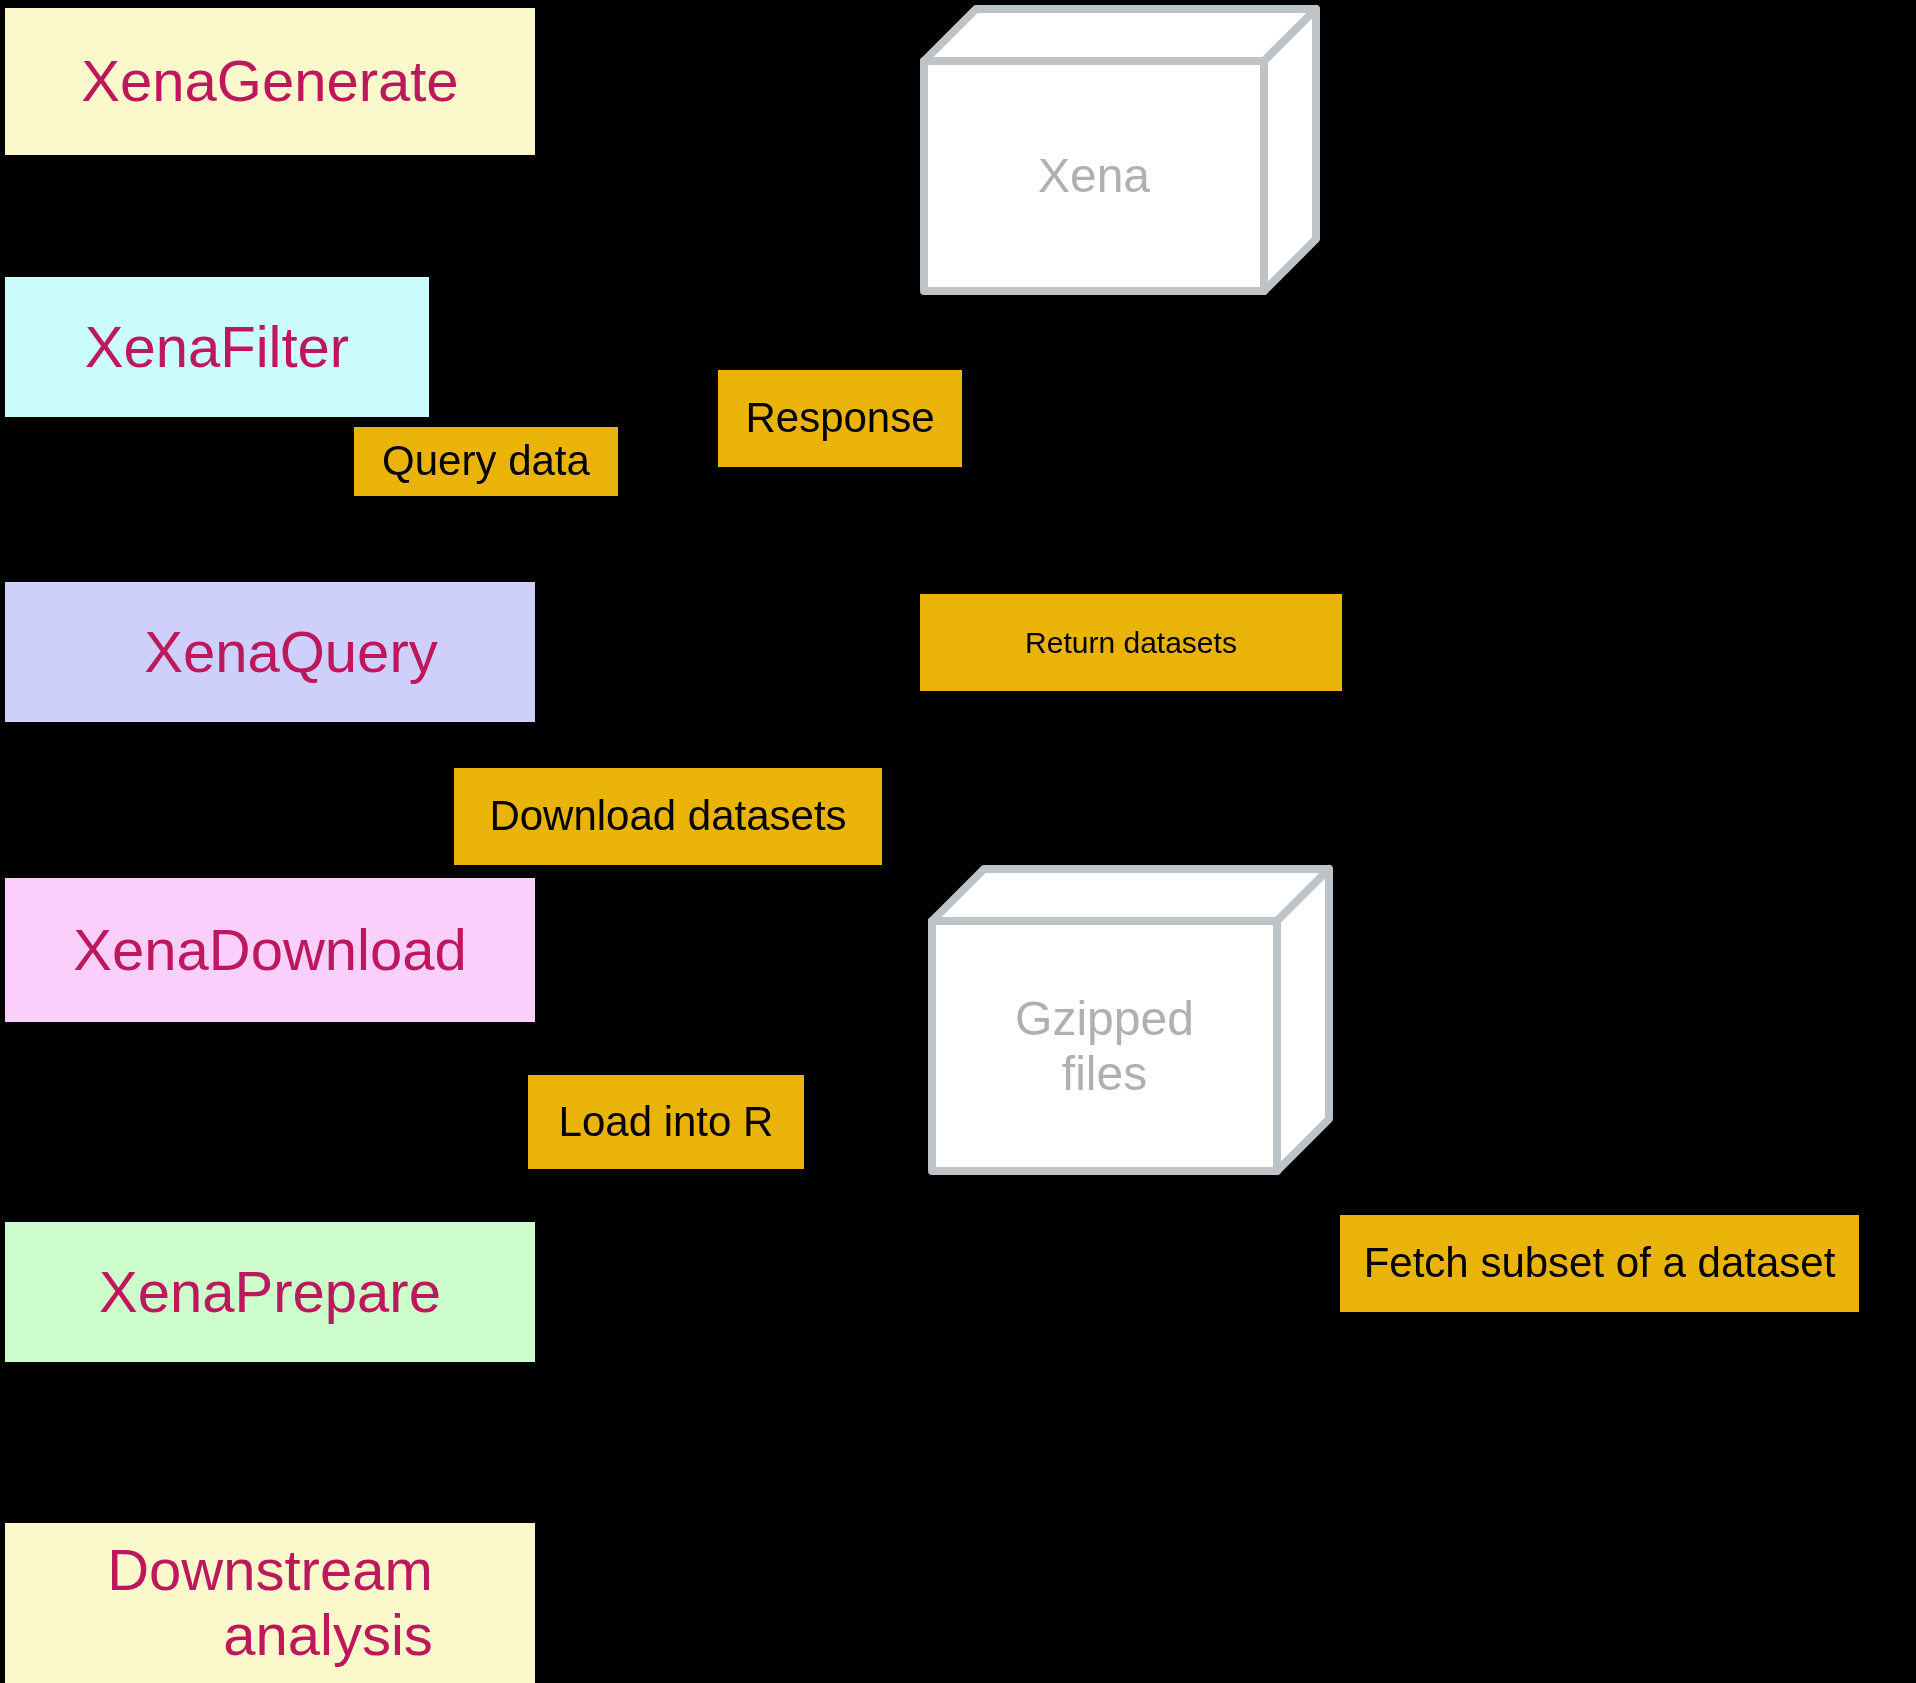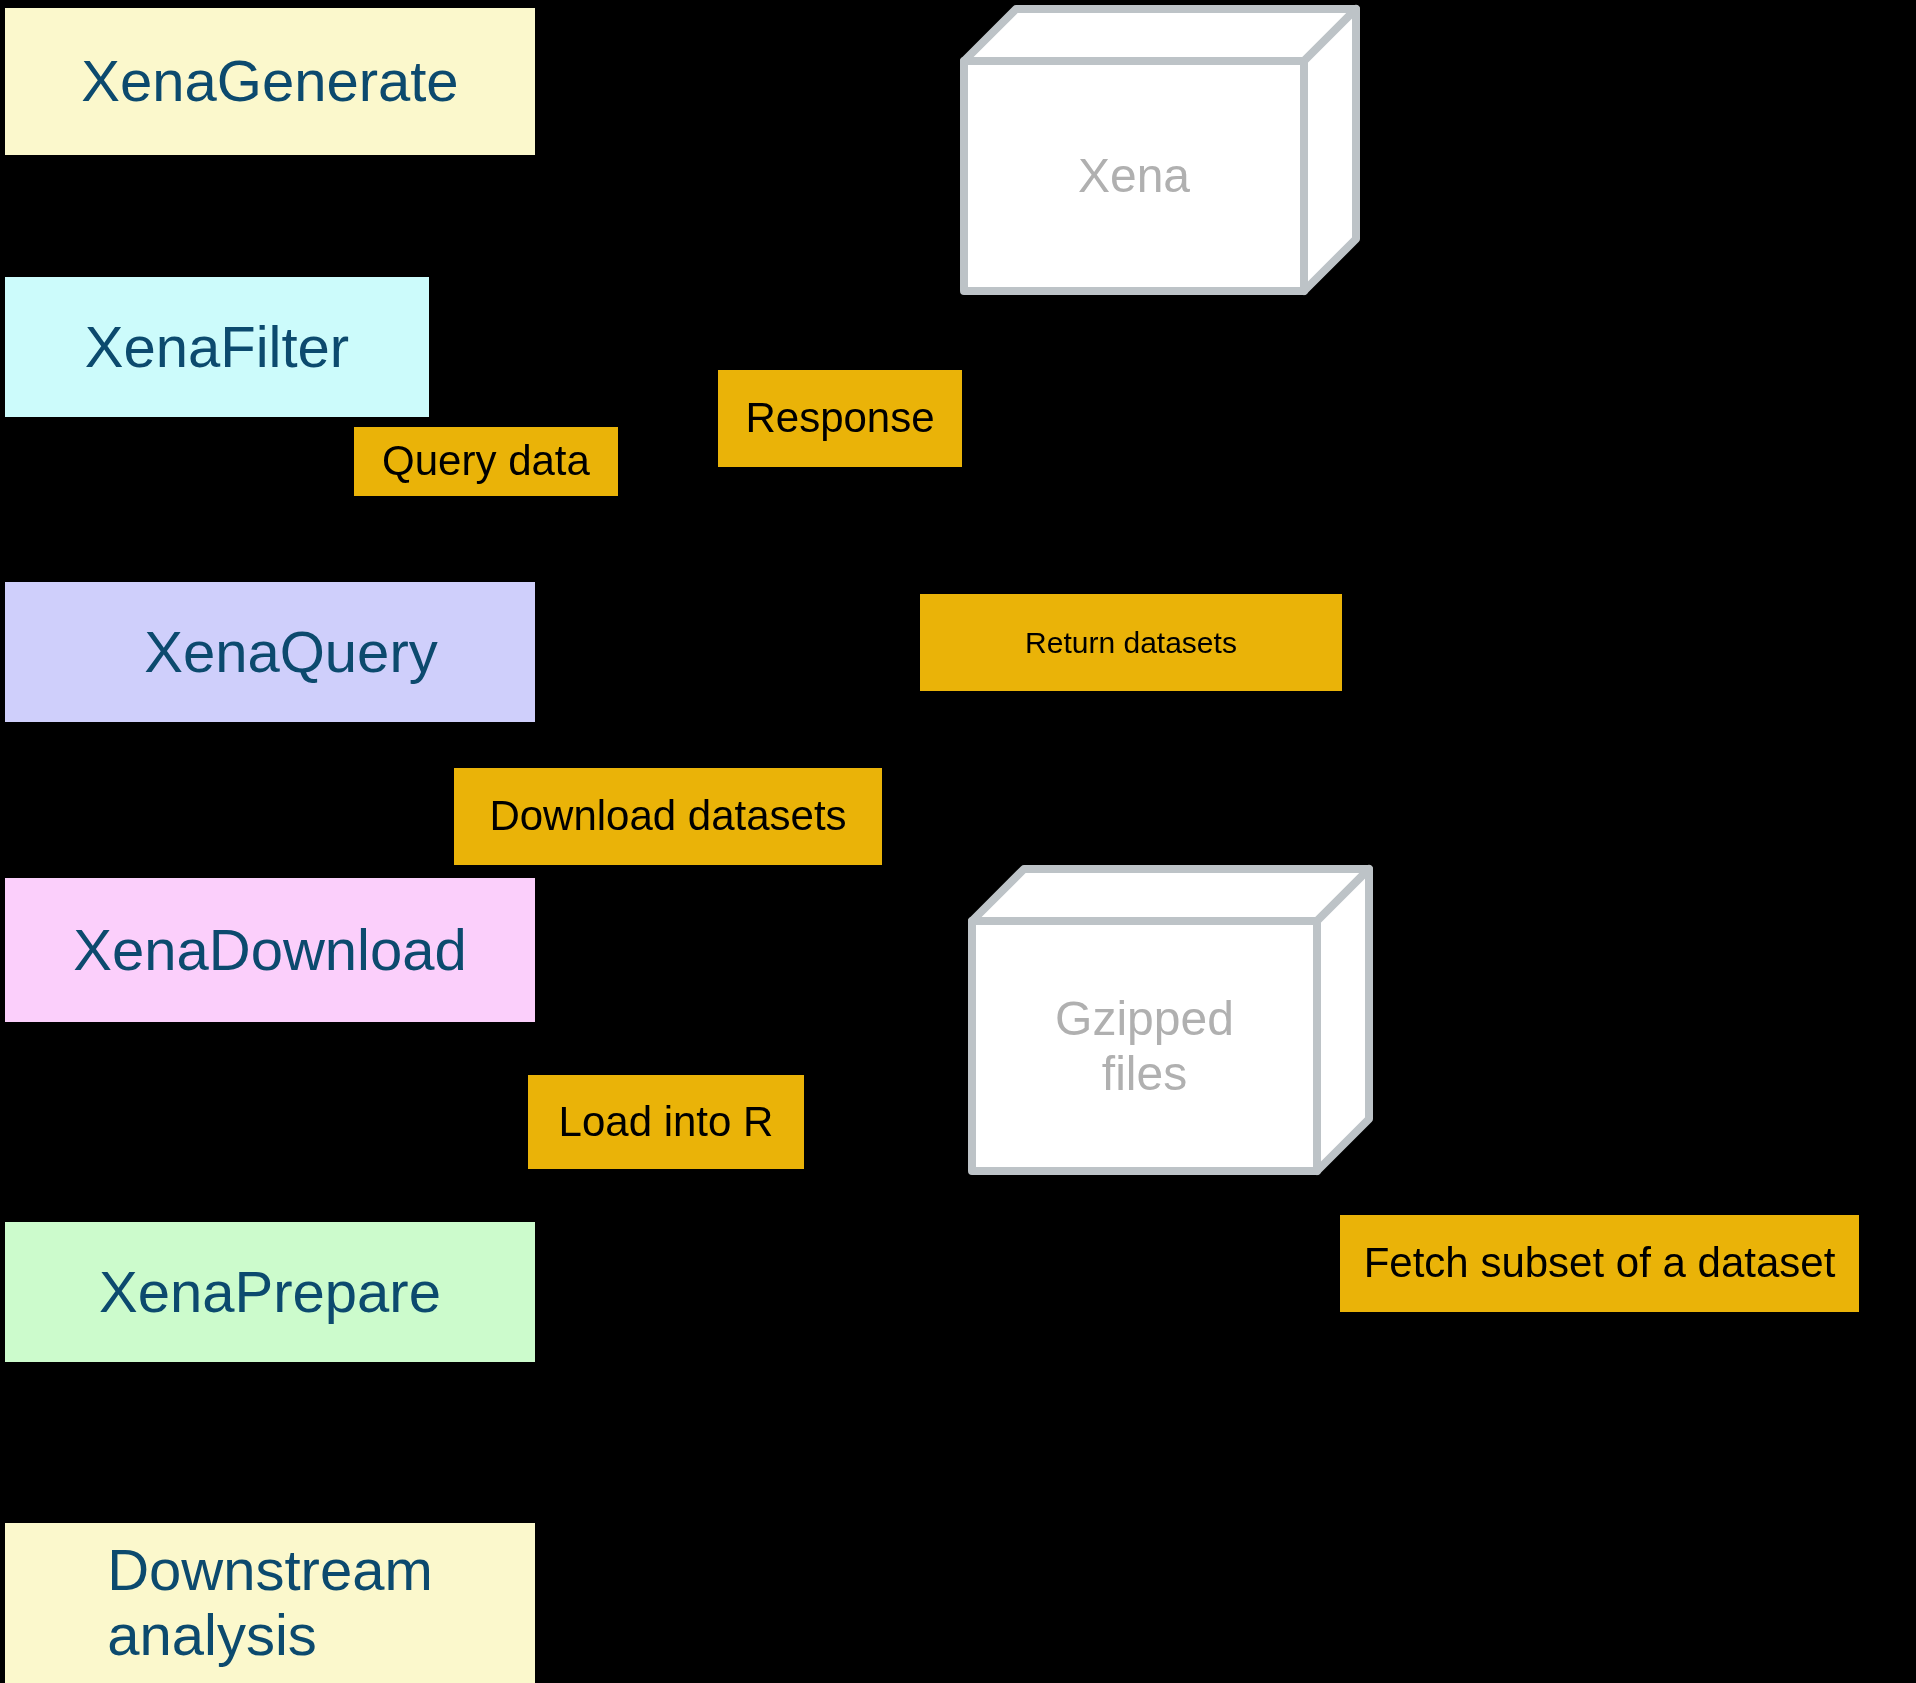--- a/index.html
+++ b/index.html
@@ -16,22 +16,22 @@
     font-family: "Liberation Sans", sans-serif;
   }
 
   
   .node {
     position: absolute;
     box-sizing: border-box;
     display: flex;
     align-items: center;
     justify-content: center;
-    text-align: left;
-    color: #0c4a6e;
+    text-align: right;
+    color: #be185d;
     line-height: 1.12;
     font-family: "Liberation Sans", sans-serif;
     white-space: pre-line;
   }
 
   
   .edge-label {
     position: absolute;
     box-sizing: border-box;
     background: #eab308;
@@ -40,21 +40,20 @@
     align-items: center;
     justify-content: center;
     text-align: center;
     font-family: "Liberation Sans", sans-serif;
     line-height: 1.1;
   }
 
   
   .cube {
     position: absolute;
-    margin-left: 40px;
   }
   .cube svg {
     position: absolute;
     left: 0;
     top: 0;
     overflow: visible;
   }
   .cube-label {
     position: absolute;
     display: flex;

